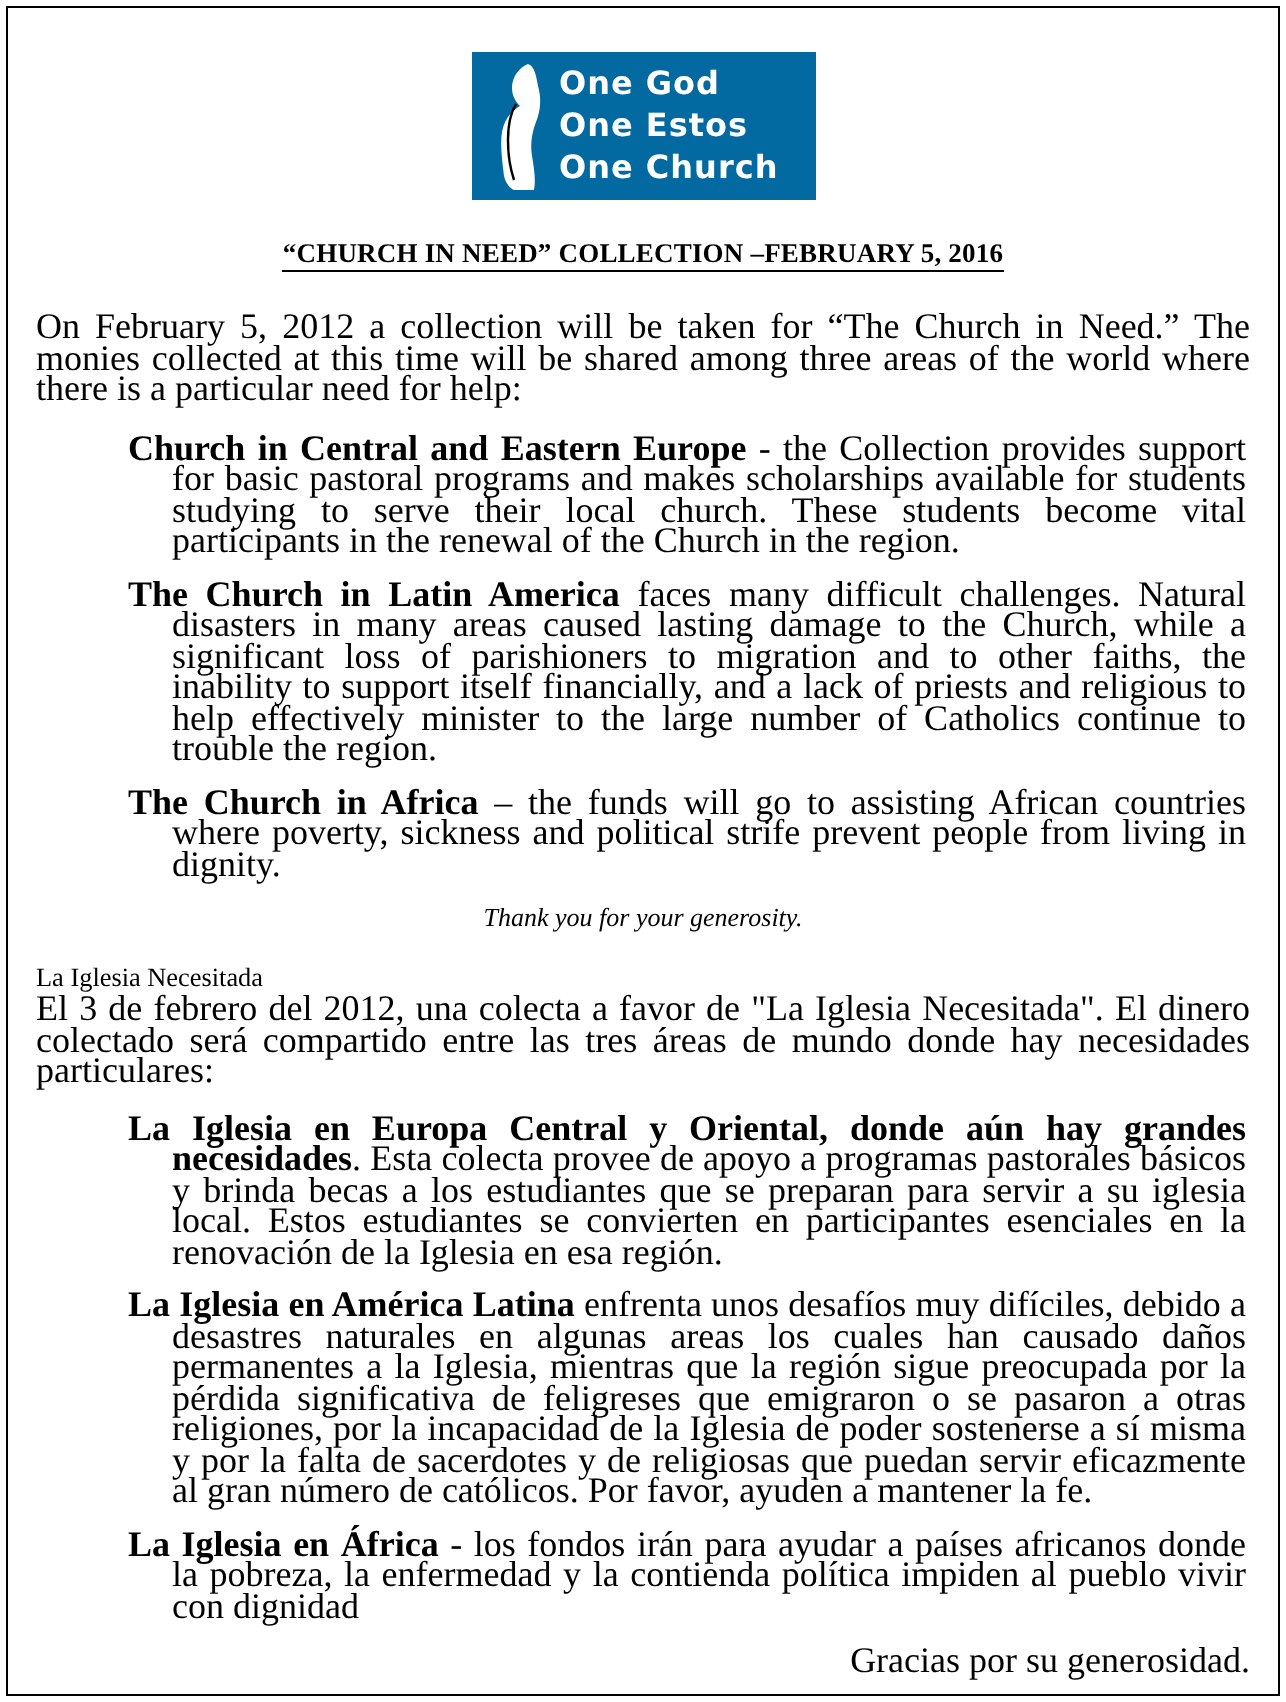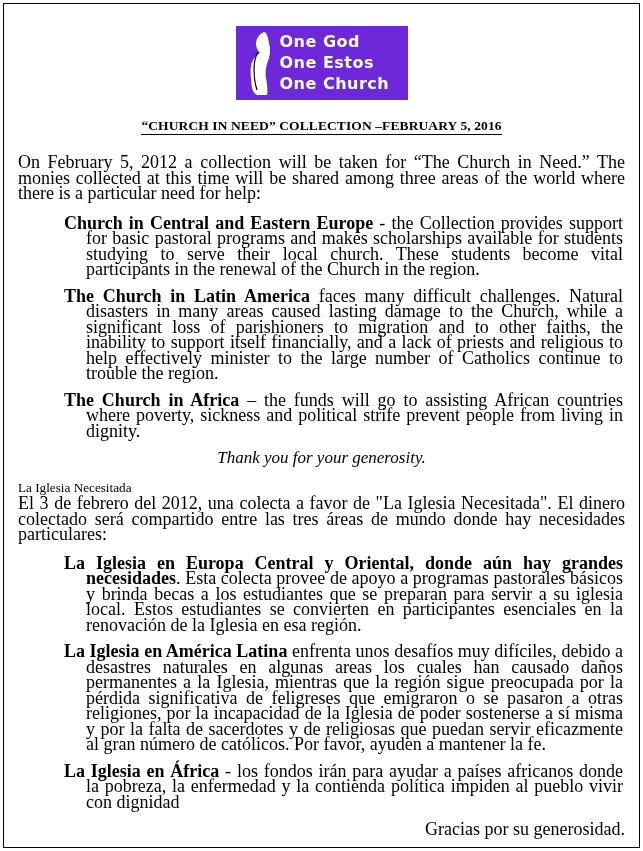--- a/index.html
+++ b/index.html
@@ -37,21 +37,21 @@
   }
   .logo-wrap {
     text-align: center;
     margin-top: 4px;
     margin-bottom: 14px;
   }
   .logo {
     display: inline-block;
     width: 172px;
     height: 74px;
-    background: #6d28d9;
+    background: #0369a1;
     position: relative;
     text-align: left;
     overflow: hidden;
   }
   .logo-figure {
     position: absolute;
     left: 8px;
     top: 4px;
     width: 34px;
     height: 66px;
@@ -95,21 +95,21 @@
   .hang {
     margin-left: 46px;
     margin-right: 2px;
     padding-left: 22px;
     text-indent: -22px;
   }
   .bold { font-weight: bold; }
   .thanks {
     text-align: center;
     font-style: italic;
-    font-size: 17px;
+    font-size: 13px;
     margin: 4px 0 14px 0;
   }
   .section-head {
     font-weight: normal;
     font-size: 13.2px;
     margin: 0 0 1px 0;
     text-align: left;
   }
   .spanish-intro {
     margin-bottom: 13px;

